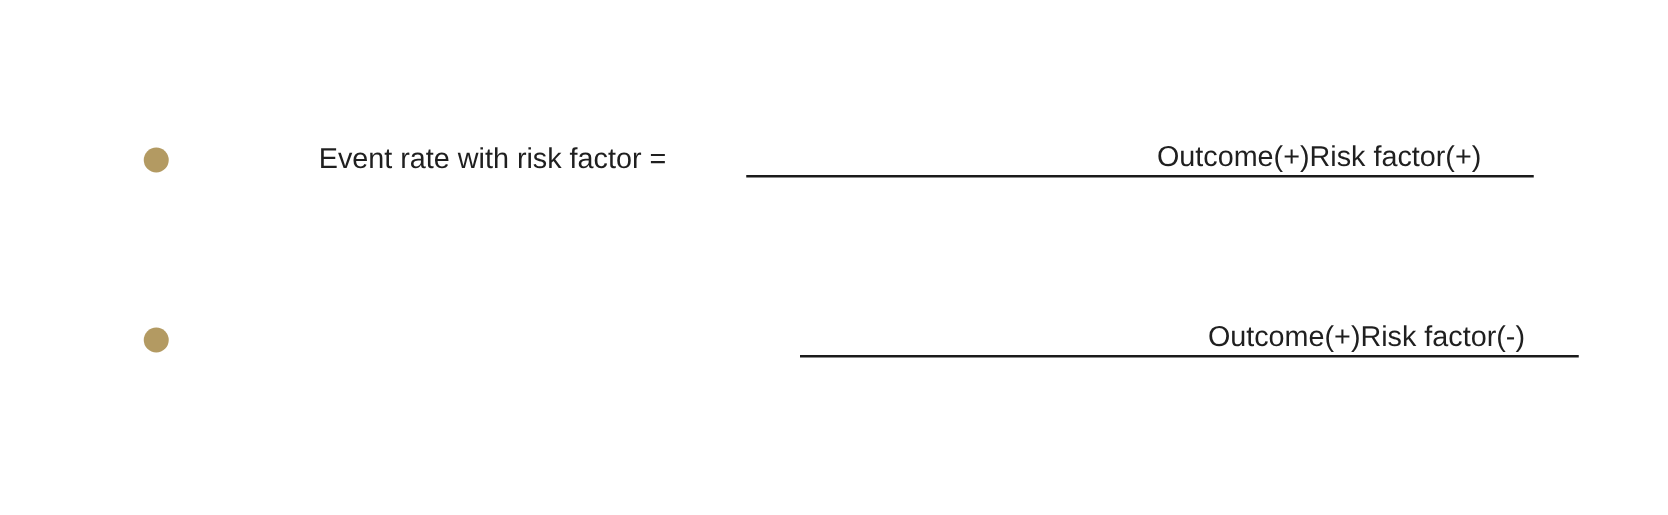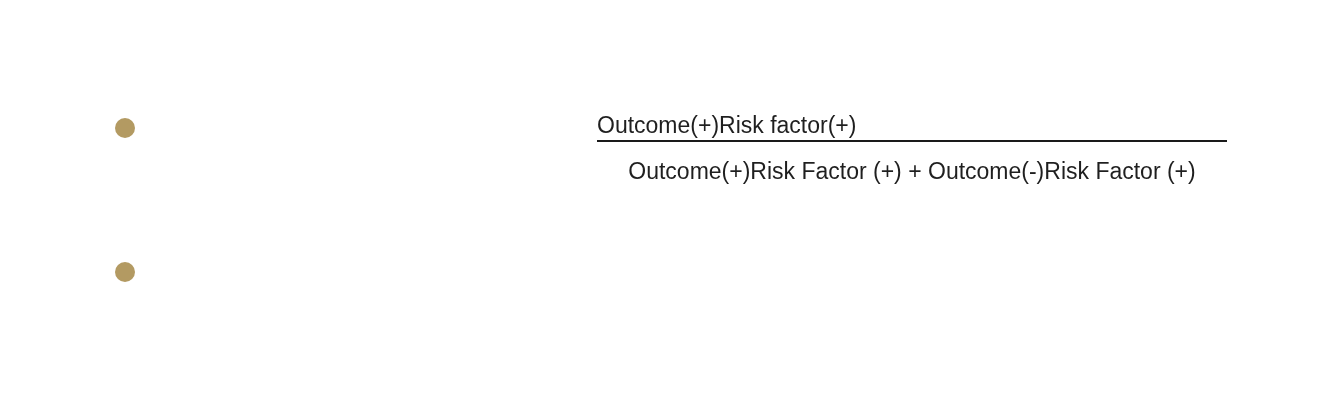--- a/index.html
+++ b/index.html
@@ -33,21 +33,21 @@
   .txt{
     position:absolute;
     line-height:30px;
     white-space:nowrap;
   }
   .numerator{
     position:absolute;
     box-sizing:border-box;
     height:31px;
     line-height:29px;
-    text-align:left;
+    text-align:right;
     white-space:nowrap;
     border-bottom:2px solid var(--fraction_bar);
   }
   .denominator{
     position:absolute;
     line-height:30px;
     text-align:center;
     white-space:nowrap;
   }
   
@@ -60,18 +60,19 @@
   .label2{ left:255px; top:255px; }
   .num2{ left:640px; top:255px; width:623px; padding-right:43px; }
   .den2{ left:622px; top:300px; width:641px; }
 </style>
 </head>
 <body>
 
 <div class="canvas">
 
   <span class="bullet b1"></span>
+  <div class="txt label1">Event rate with risk factor =</div>
   <div class="numerator num1">Outcome(+)Risk factor(+)</div>
-  <div class="denominator den1">Outcome(+)Risk Factor (+) + Outcome(-)Risk Factor (+)</div>
 
   <span class="bullet b2"></span>
+  <div class="numerator num2">Outcome(+)Risk factor(-)</div>
 
 </div>
 
 </body></html>

